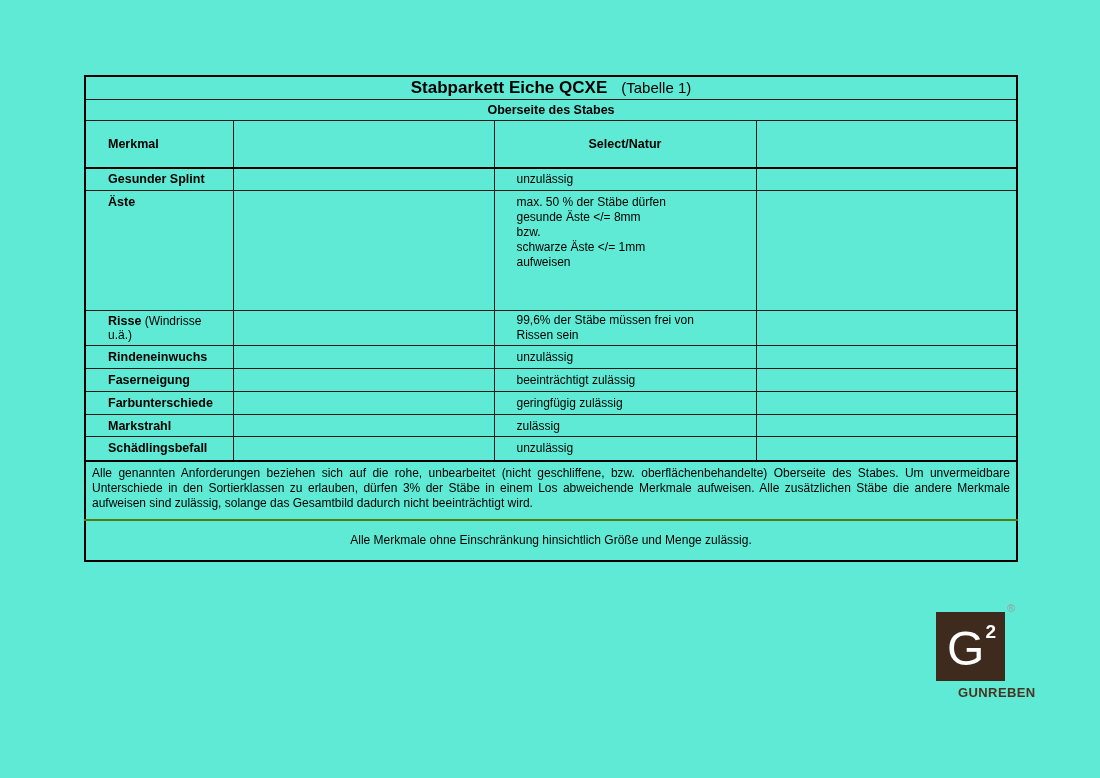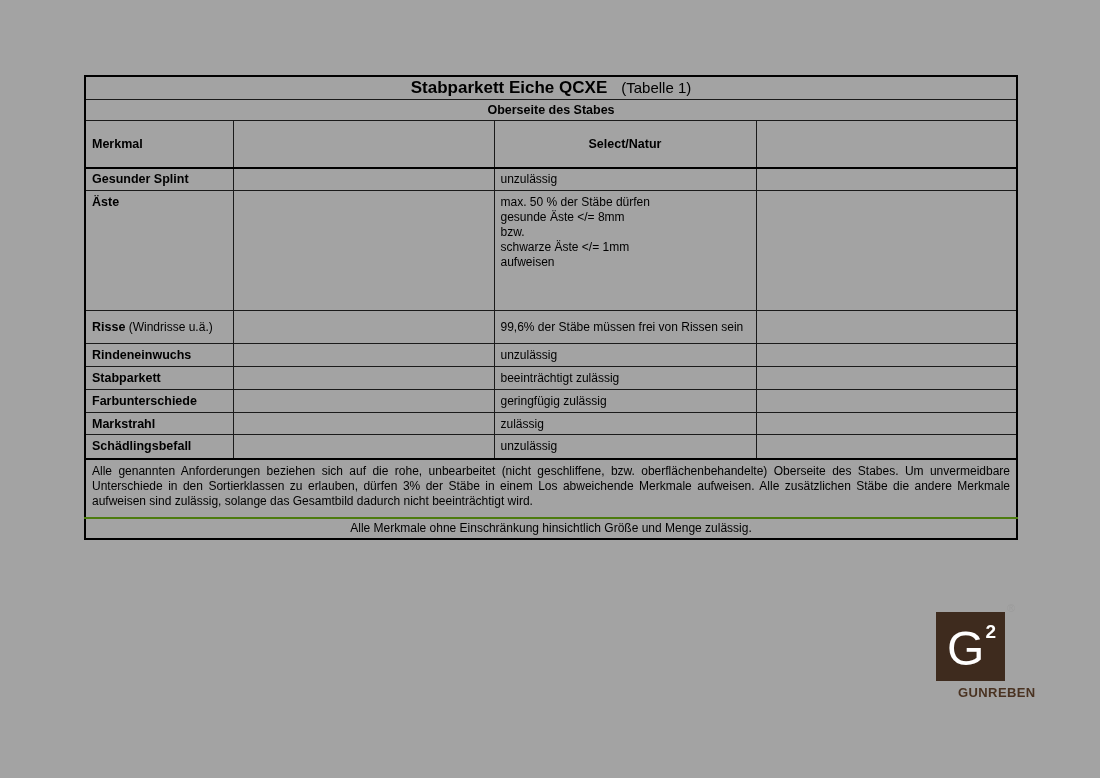--- a/index.html
+++ b/index.html
@@ -3,35 +3,35 @@
 <meta charset="utf-8">
 <style>
   * { margin: 0; padding: 0; box-sizing: border-box; }
   html, body {
     width: 1100px; height: 778px;
     background: #ffffff;
     font-family: "Liberation Sans", sans-serif;
     color: #000000;
     position: relative;
   }
-  .page { position: absolute; inset: 0; width: 1100px; height: 778px; background: #a3a3a3; }
+  .page { position: absolute; inset: 0; width: 1100px; height: 778px; background: #5eead4; }
 
   
   table.spec {
     position: absolute;
     left: 84px; top: 75px;
     width: 932px;
     border-collapse: collapse;
     table-layout: fixed;
     border: 2px solid #000;
     font-size: 12px;
   }
   table.spec td {
     border: 1px solid #1a1a1a;
-    padding: 2px 6px;
+    padding: 2px 22px;
     vertical-align: middle;
     overflow: hidden;
   }
   .col1 { width: 148px; }
   .col2 { width: 261px; }
   .col3 { width: 262px; }
   .col4 { width: 261px; }
 
   tr.title-row td { height: 23px; text-align: center; padding: 1px 4px; }
   .doc-title { font-size: 17px; font-weight: bold; }
@@ -63,21 +63,21 @@
     vertical-align: top;
     border-bottom: 2px solid #4d7c0f;
   }
   tr.bottomsection-row td {
     height: 26px;
     text-align: center;
     font-weight: bold;
     font-size: 12.5px;
     border-bottom: 2px solid #000;
   }
-  tr.bottomnote-row td { height: 21px; text-align: center; border-radius: 11px; }
+  tr.bottomnote-row td { height: 41px; text-align: center; border-radius: 11px; }
 
   
   .logo { position: absolute; left: 936px; top: 612px; width: 69px; }
   .logo-square {
     position: relative;
     width: 69px; height: 69px;
     display: flex; align-items: center; justify-content: center;
   }
   .logo-g {
     color: #ffffff;
@@ -168,21 +168,21 @@
     </tr>
 
     <tr class="data-row">
       <td class="cell-label"><span class="lbl">Rindeneinwuchs</span><span class="lbl-suffix"></span></td>
       <td class="cell-empty"></td>
       <td class="cell-value">unzulässig</td>
       <td class="cell-empty"></td>
     </tr>
 
     <tr class="data-row">
-      <td class="cell-label"><span class="lbl">Stabparkett</span><span class="lbl-suffix"></span></td>
+      <td class="cell-label"><span class="lbl">Faserneigung</span><span class="lbl-suffix"></span></td>
       <td class="cell-empty"></td>
       <td class="cell-value">beeinträchtigt zulässig</td>
       <td class="cell-empty"></td>
     </tr>
 
     <tr class="data-row">
       <td class="cell-label"><span class="lbl">Farbunterschiede</span><span class="lbl-suffix"></span></td>
       <td class="cell-empty"></td>
       <td class="cell-value">geringfügig zulässig</td>
       <td class="cell-empty"></td>

